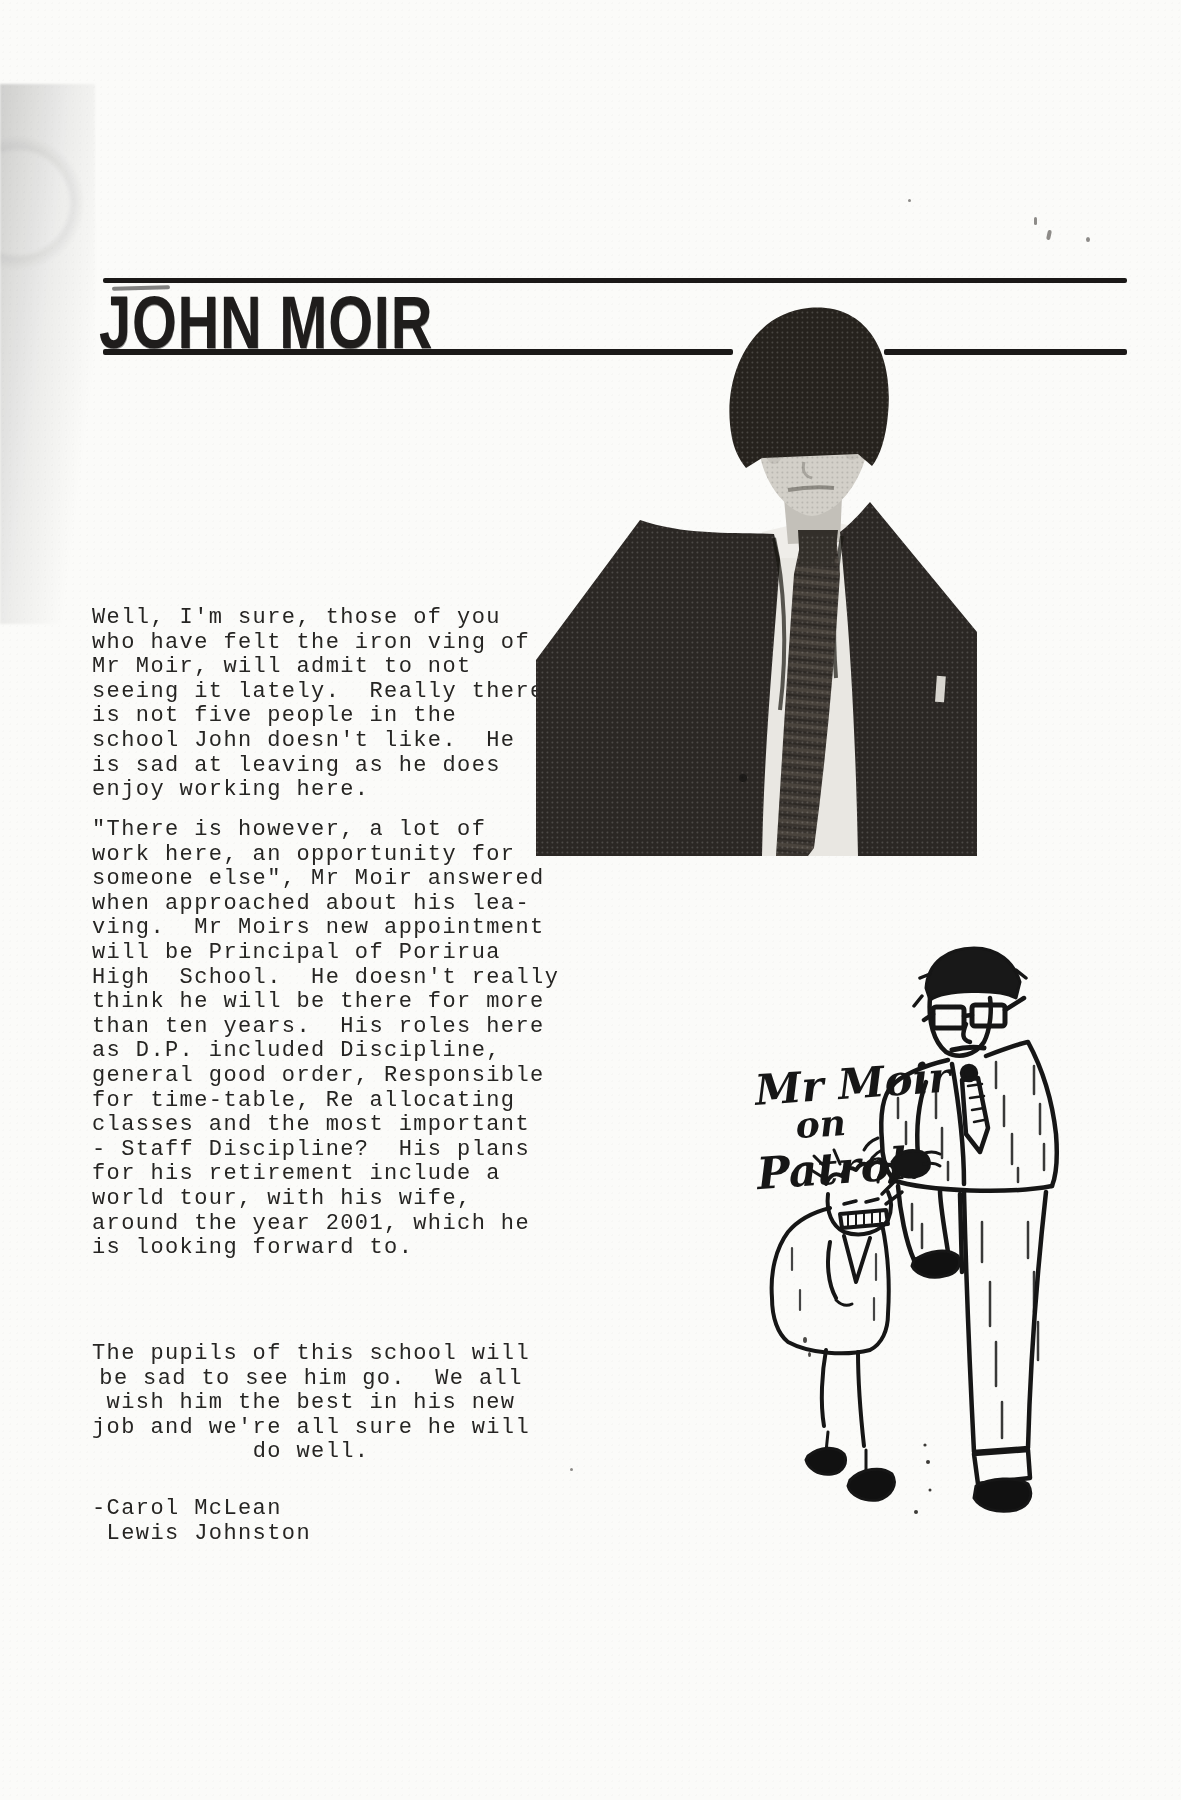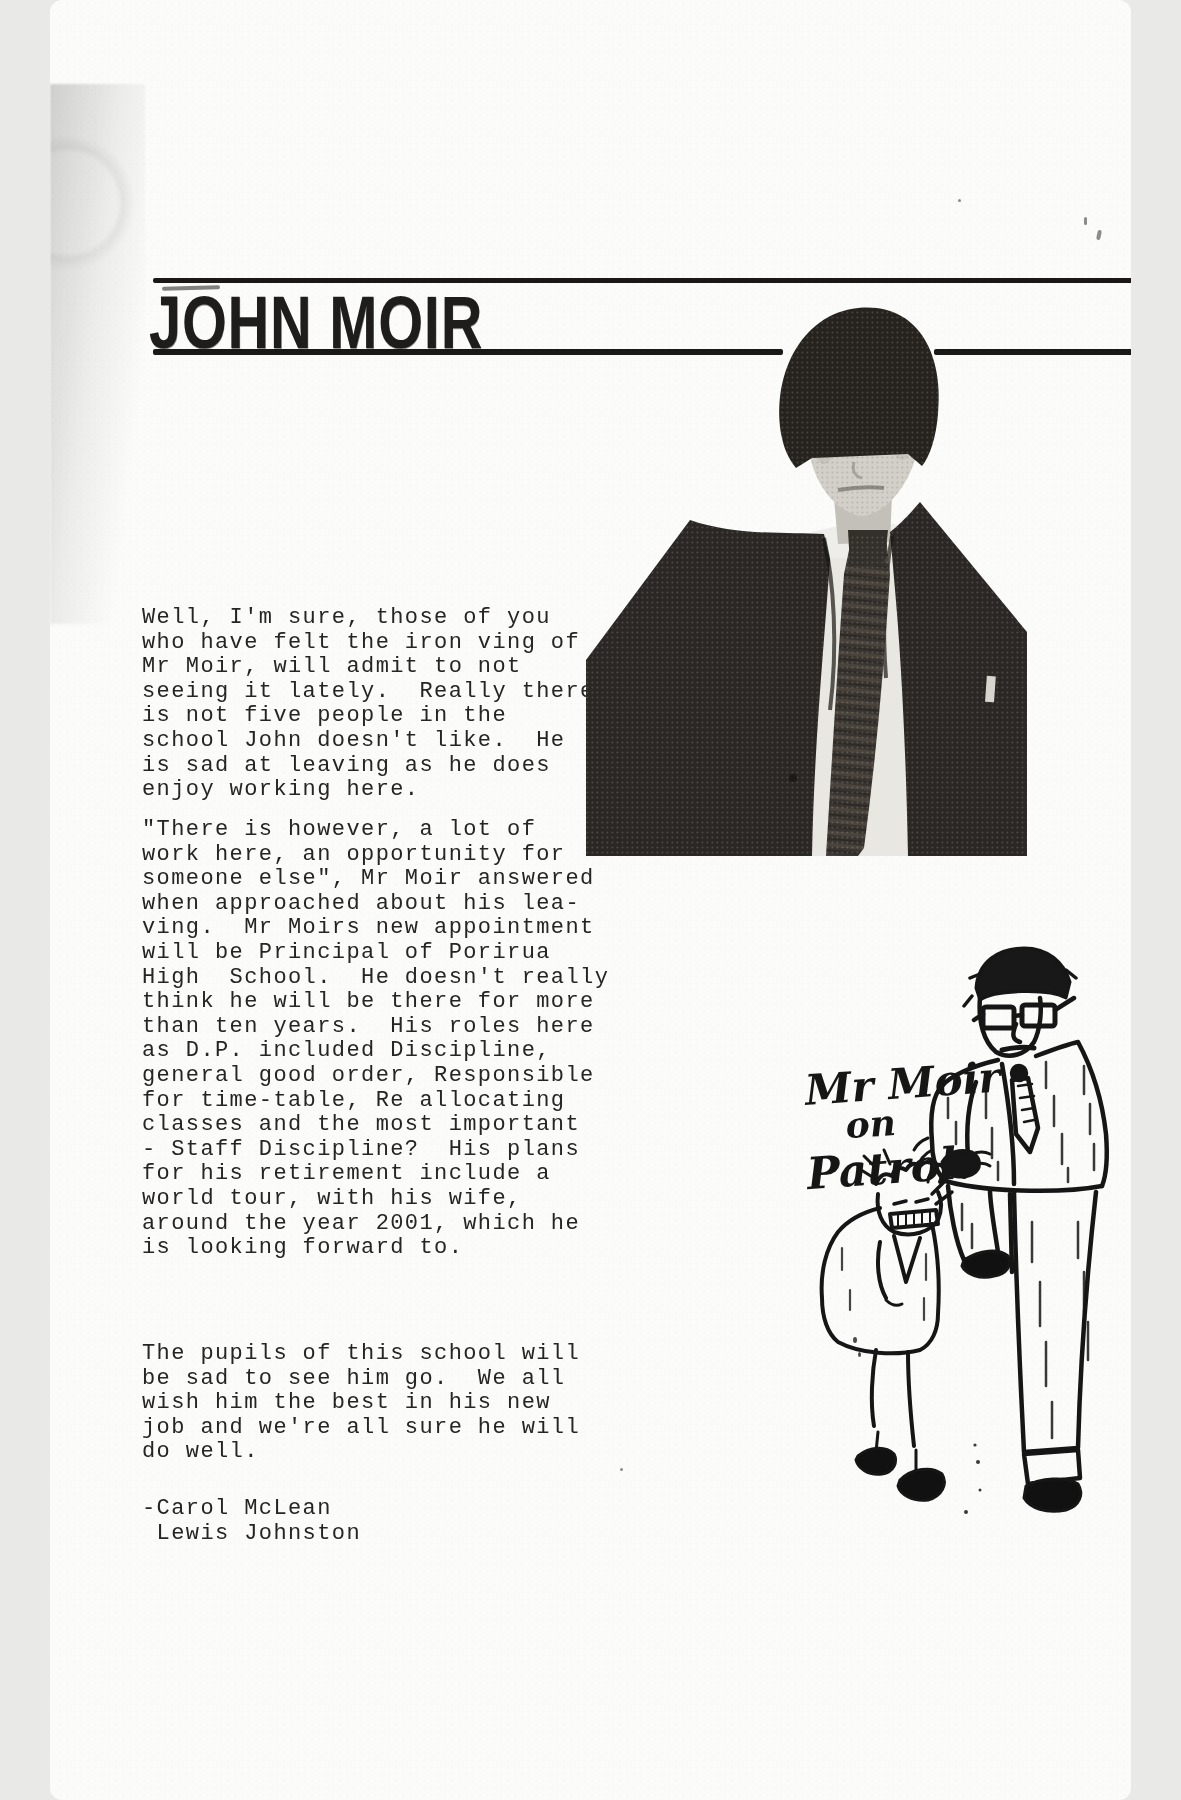--- a/index.html
+++ b/index.html
@@ -1,23 +1,22 @@
 <!DOCTYPE html>
 <html><head>
 <meta charset="utf-8">
 <style>
   html,body{margin:0;padding:0;background:#e9e9e7;}
   .page{
-    position:relative;width:1081px;height:1800px;margin:0 auto;
+    position:relative;width:1181px;height:1800px;margin:0 auto;
     background:#fbfbf9;
     background-image:radial-gradient(rgba(0,0,0,0.015) 1px, transparent 1px);
     background-size:7px 7px;
     overflow:hidden;
     font-family:"Liberation Sans", sans-serif;
-    border-radius:12px;
   }
   .scan-smudge{
     position:absolute;left:0;top:84px;width:95px;height:540px;
     background:
       radial-gradient(circle at 18% 22%, transparent 50px, rgba(110,110,110,0.10) 56px, transparent 68px),
       linear-gradient(97deg, rgba(105,105,105,0.30), rgba(150,150,150,0.14) 45%, rgba(200,200,200,0.0) 80%);
     filter:blur(1px);
   }
   .rule{position:absolute;background:#1b1918;border-radius:2px;}
   .title{
@@ -81,21 +80,21 @@
 than ten years.  His roles here
 as D.P. included Discipline,
 general good order, Responsible
 for time-table, Re allocating
 classes and the most important
 - Staff Discipline?  His plans
 for his retirement include a
 world tour, with his wife,
 around the year 2001, which he
 is looking forward to.</div>
-  <div class="para" style="top:1342px;">The pupils of this school will
+  <div class="para" style="top:1342px;text-align:center;">The pupils of this school will
 be sad to see him go.  We all
 wish him the best in his new
 job and we're all sure he will
 do well.</div>
   <div class="para" style="top:1497px;">-Carol McLean
  Lewis Johnston</div>
 
   <svg style="left:536px;top:286px;" width="441" height="570" viewBox="0 0 441 570">
     <defs>
       <pattern id="wdots" width="5" height="5" patternUnits="userSpaceOnUse">

